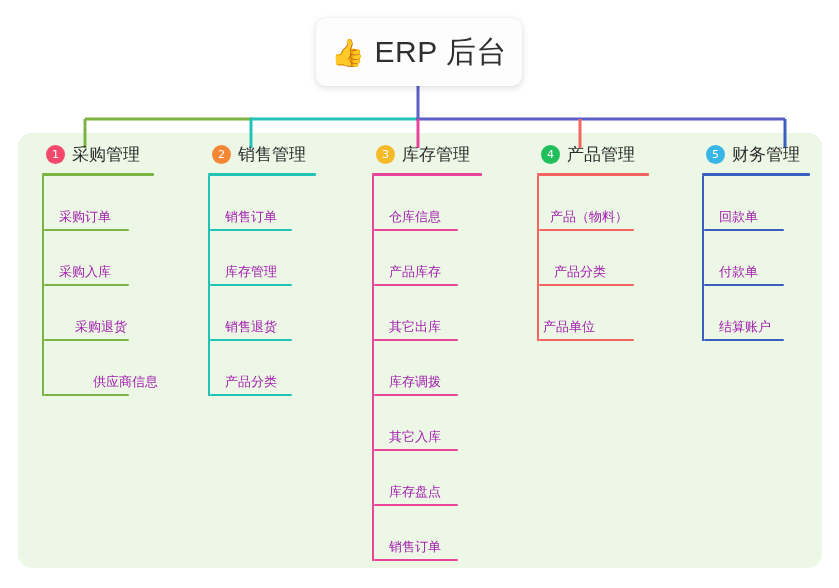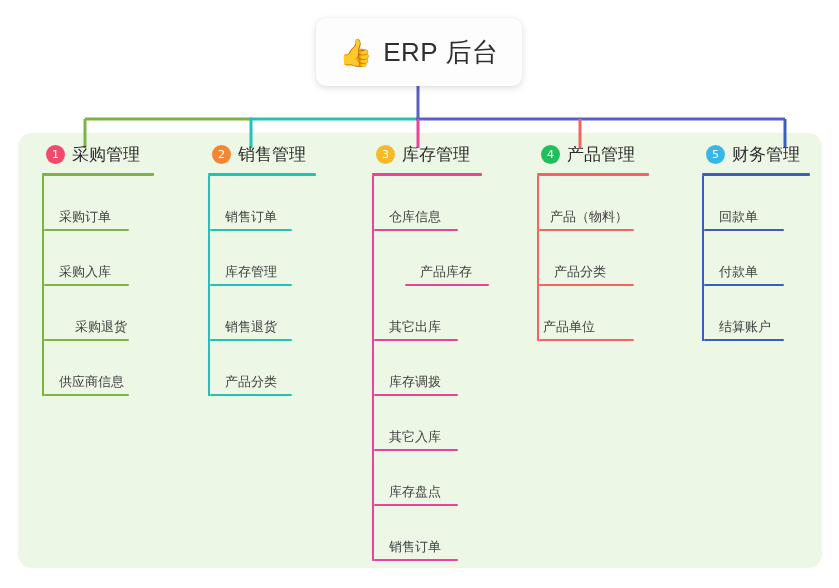--- a/index.html
+++ b/index.html
@@ -35,21 +35,21 @@
     gap: 10px;
     box-sizing: border-box;
   }
   .root-emoji {
     font-size: 27px;
     line-height: 1;
     font-family: "DejaVu Sans", sans-serif;
     color: #f0b429;
   }
   .root-title {
-    font-size: 26px;
+    font-size: 30px;
     color: #2f2f2f;
     letter-spacing: 0.5px;
     white-space: nowrap;
   }
 
   
   .connectors {
     position: absolute;
     left: 0;
     top: 0;
@@ -120,21 +120,21 @@
   }
   .leaf {
     position: relative;
     box-sizing: border-box;
     padding-left: 17px;
     display: flex;
     align-items: flex-end;
   }
   .leaf-label {
     font-size: 13px;
-    color: #404040;
+    color: #a21caf;
     white-space: nowrap;
     padding-bottom: 5px;
   }
   .leaf-underline {
     position: absolute;
     left: 2px;
     bottom: 0;
     height: 2px;
     border-radius: 1px;
   }
@@ -177,21 +177,21 @@
             <div class="leaf-underline" style="background: rgb(124, 179, 66); width: 85px;"></div>
           </div>
           <div class="leaf" style="height: 55px;">
             <span class="leaf-label">采购入库</span>
             <div class="leaf-underline" style="background: rgb(124, 179, 66); width: 85px;"></div>
           </div>
           <div class="leaf" style="height: 55px; padding-left: 33px;">
             <span class="leaf-label">采购退货</span>
             <div class="leaf-underline" style="background: rgb(124, 179, 66); width: 85px;"></div>
           </div>
-          <div class="leaf" style="height: 55px;">
+          <div class="leaf" style="height: 55px; justify-content: center;">
             <span class="leaf-label">供应商信息</span>
             <div class="leaf-underline" style="background: rgb(124, 179, 66); width: 85px;"></div>
           </div>
         </div>
       </div>
       <div class="column" style="left: 208px; width: 150px;">
         <div class="col-header">
           <span class="badge" style="background: rgb(245, 134, 52);">2</span>
           <span class="col-title">销售管理</span>
         </div>
@@ -221,21 +221,21 @@
           <span class="badge" style="background: rgb(246, 185, 40);">3</span>
           <span class="col-title">库存管理</span>
         </div>
         <div class="col-underline" style="background: rgb(232, 68, 154); width: 110px;"></div>
         <div class="leaves">
           <div class="spine" style="background: rgb(232, 68, 154); height: 385px;"></div>
           <div class="leaf" style="height: 55px; align-items: flex-end;">
             <span class="leaf-label">仓库信息</span>
             <div class="leaf-underline" style="background: rgb(232, 68, 154); width: 84px;"></div>
           </div>
-          <div class="leaf" style="height: 55px; margin-left: 31px;">
+          <div class="leaf" style="height: 55px;">
             <span class="leaf-label">产品库存</span>
             <div class="leaf-underline" style="background: rgb(232, 68, 154); width: 84px;"></div>
           </div>
           <div class="leaf" style="height: 55px;">
             <span class="leaf-label">其它出库</span>
             <div class="leaf-underline" style="background: rgb(232, 68, 154); width: 84px;"></div>
           </div>
           <div class="leaf" style="height: 55px;">
             <span class="leaf-label">库存调拨</span>
             <div class="leaf-underline" style="background: rgb(232, 68, 154); width: 84px;"></div>

